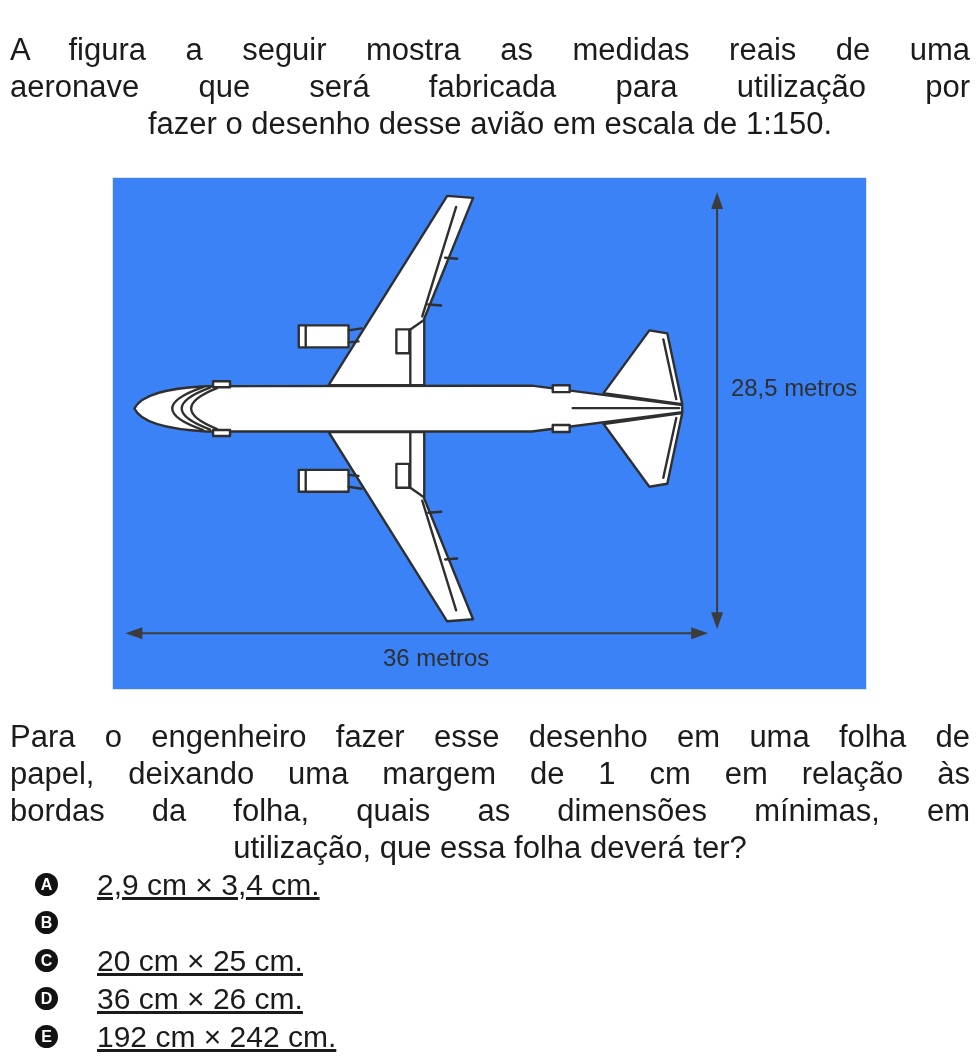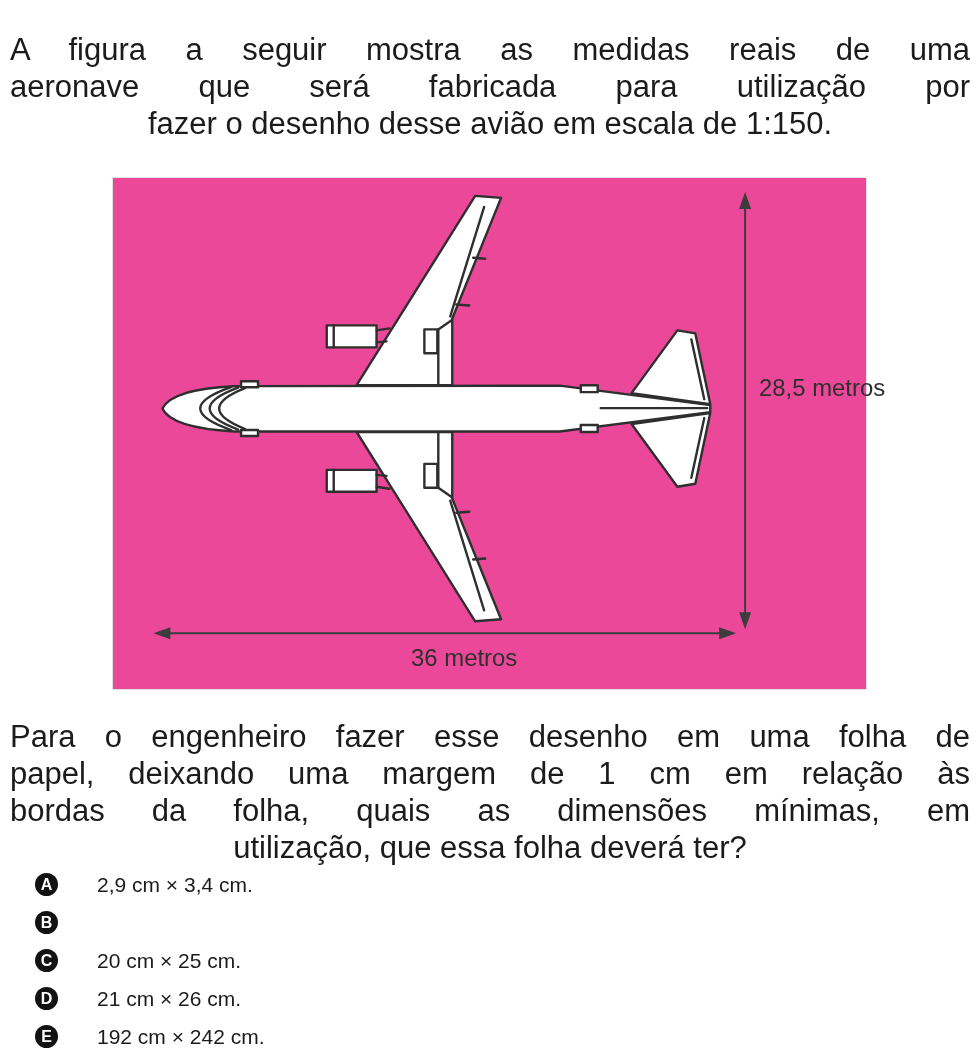--- a/index.html
+++ b/index.html
@@ -7,33 +7,33 @@
     position:relative;width:980px;height:1064px;background:#ffffff;overflow:hidden;
     font-family:"Liberation Sans","DejaVu Sans",sans-serif;color:#1b1b1b;
   }
   .para{position:absolute;left:10px;right:10px;font-size:31px;line-height:37px;letter-spacing:0px;margin-top:20px;}
   .jline{text-align:justify;text-align-last:justify;}
   .lline{text-align:center;}
   #intro{top:11px;}
   #prompt{top:698px;}
   #figure-box{
     position:absolute;left:112px;top:177px;width:755px;height:513px;
-    background:#ec4899;border:1px solid #e2e2e2;box-sizing:border-box;padding-left:28px;
+    background:#3b82f6;border:1px solid #e2e2e2;box-sizing:border-box;
   }
   #figure-box svg{display:block;}
   #options{position:absolute;left:0;top:866px;width:980px;}
   .opt-row{position:relative;height:38px;width:980px;}
   .opt-badge{
     position:absolute;left:35px;top:7px;width:23px;height:23px;border-radius:50%;
     background:#121212;color:#ffffff;font-weight:bold;font-size:16px;
     display:flex;align-items:center;justify-content:center;line-height:1;
   }
   .opt-text{
     position:absolute;left:97px;top:0;height:38px;line-height:38px;
-    font-size:21px;white-space:nowrap;
+    font-size:30px;white-space:nowrap;text-decoration:underline;
   }
 </style>
 </head>
 <body>
 
 <div id="page">
 
   <div class="para" id="intro">
     <div class="jline">A figura a seguir mostra as medidas reais de uma</div>
     <div class="jline">aeronave que será fabricada para utilização por</div>
@@ -109,21 +109,21 @@
     </div>
     <div class="opt-row">
       <span class="opt-badge">B</span>
     </div>
     <div class="opt-row">
       <span class="opt-badge">C</span>
       <span class="opt-text">20 cm × 25 cm.</span>
     </div>
     <div class="opt-row">
       <span class="opt-badge">D</span>
-      <span class="opt-text">21 cm × 26 cm.</span>
+      <span class="opt-text">36 cm × 26 cm.</span>
     </div>
     <div class="opt-row">
       <span class="opt-badge">E</span>
       <span class="opt-text">192 cm × 242 cm.</span>
     </div>
   </div>
 
 </div>
 
 </body></html>

